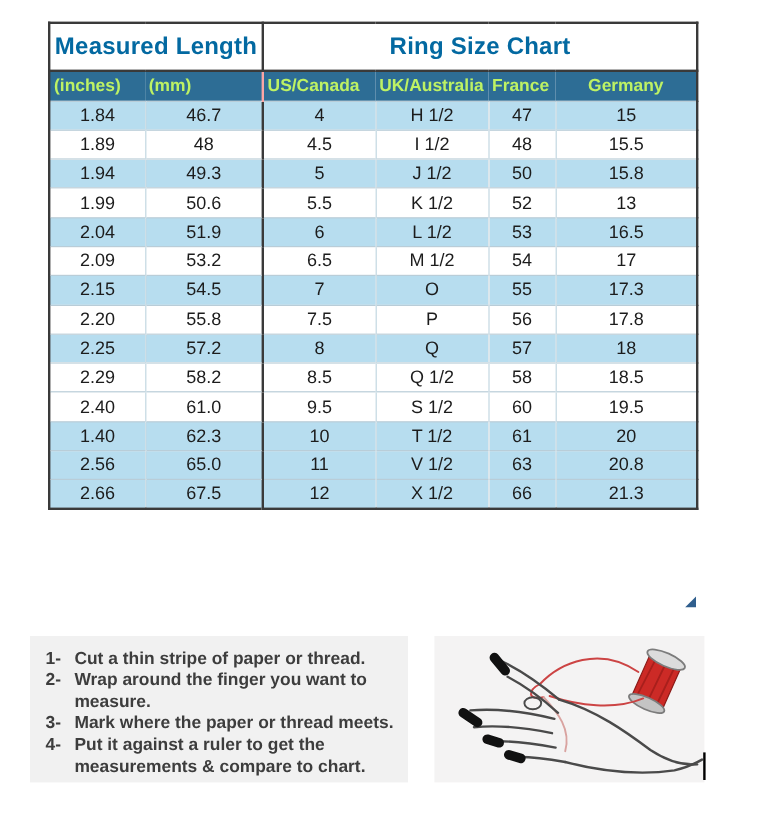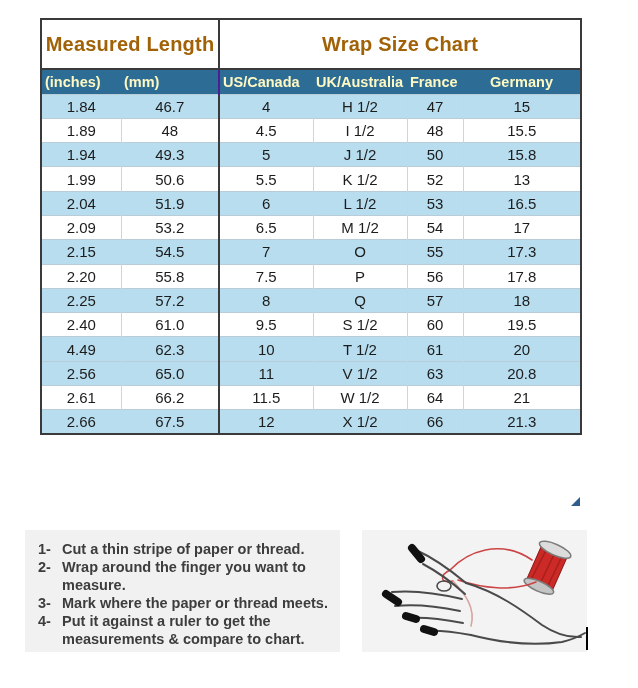--- a/index.html
+++ b/index.html
@@ -5,31 +5,31 @@
   * { margin: 0; padding: 0; box-sizing: border-box; }
   html, body { width: 638px; height: 688px; background: #ffffff; overflow: hidden; }
   body { font-family: "Liberation Sans", sans-serif; position: relative; }
 
   
   .table-wrap { position: absolute; left: 40px; top: 18px; width: 540px; }
   table.size-table { width: 540px; border-collapse: collapse; table-layout: fixed; }
   table.size-table, .outer { border: 2px solid #3a3a3a; }
 
   th.big-head {
-    height: 50px; background: #ffffff; color: #a16207;
+    height: 40px; background: #ffffff; color: #0369a1;
     font-size: 20px; font-weight: bold; text-align: center;
     border: 2px solid #3a3a3a; letter-spacing: 0.2px;
   }
   tr.sub-head th {
-    height: 25px; background: #2d6d95; color: #fef9c3;
+    height: 25px; background: #2d6d95; color: #bef264;
     font-size: 14.5px; font-weight: bold; text-align: left;
     padding: 0 0 0 3px; border: none;
   }
   tr.sub-head th.center { text-align: center; padding: 0; }
-  tr.sub-head th.divider { border-left: 2px solid #4c1d95; }
+  tr.sub-head th.divider { border-left: 2px solid #fca5a5; }
 
   tbody tr { height: 24.3px; background: #ffffff; }
   tbody tr.alt { background: #b7ddef; }
   tbody td {
     font-size: 15px; color: #1c1c1c; text-align: center;
     border-top: 1px solid #b9cdd8; border-left: 1px solid #c3d8e2;
     white-space: nowrap; overflow: hidden;
   }
   tbody td:first-child { border-left: none; }
   tbody td.divider { border-left: 2px solid #3a3a3a; }
@@ -65,21 +65,21 @@
       <col style="width:80px">
         <col style="width:98px">
         <col style="width:94px">
       <col style="width:94px">
         <col style="width:56px">
         <col style="width:118px">
     </colgroup>
     <thead>
       <tr>
         <th class="big-head" colspan="2">Measured Length</th>
-        <th class="big-head" colspan="4">Wrap Size Chart</th>
+        <th class="big-head" colspan="4">Ring Size Chart</th>
       </tr>
       <tr class="sub-head">
         <th>(inches)</th>
         <th>(mm)</th>
         <th class="divider">US/Canada</th>
         <th>UK/Australia</th>
         <th>France</th>
         <th class="center">Germany</th>
       </tr>
     </thead>
@@ -150,50 +150,50 @@
         </tr>
         <tr class="alt">
           <td>2.25</td>
           <td>57.2</td>
           <td class="divider">8</td>
           <td>Q</td>
           <td>57</td>
           <td>18</td>
         </tr>
         <tr>
+          <td>2.29</td>
+          <td>58.2</td>
+          <td class="divider">8.5</td>
+          <td>Q 1/2</td>
+          <td>58</td>
+          <td>18.5</td>
+        </tr>
+        <tr>
           <td>2.40</td>
           <td>61.0</td>
           <td class="divider">9.5</td>
           <td>S 1/2</td>
           <td>60</td>
           <td>19.5</td>
         </tr>
         <tr class="alt">
-          <td>4.49</td>
+          <td>1.40</td>
           <td>62.3</td>
           <td class="divider">10</td>
           <td>T 1/2</td>
           <td>61</td>
           <td>20</td>
         </tr>
         <tr class="alt">
           <td>2.56</td>
           <td>65.0</td>
           <td class="divider">11</td>
           <td>V 1/2</td>
           <td>63</td>
           <td>20.8</td>
-        </tr>
-        <tr>
-          <td>2.61</td>
-          <td>66.2</td>
-          <td class="divider">11.5</td>
-          <td>W 1/2</td>
-          <td>64</td>
-          <td>21</td>
         </tr>
         <tr class="alt">
           <td>2.66</td>
           <td>67.5</td>
           <td class="divider">12</td>
           <td>X 1/2</td>
           <td>66</td>
           <td>21.3</td>
         </tr>
       </tbody>

